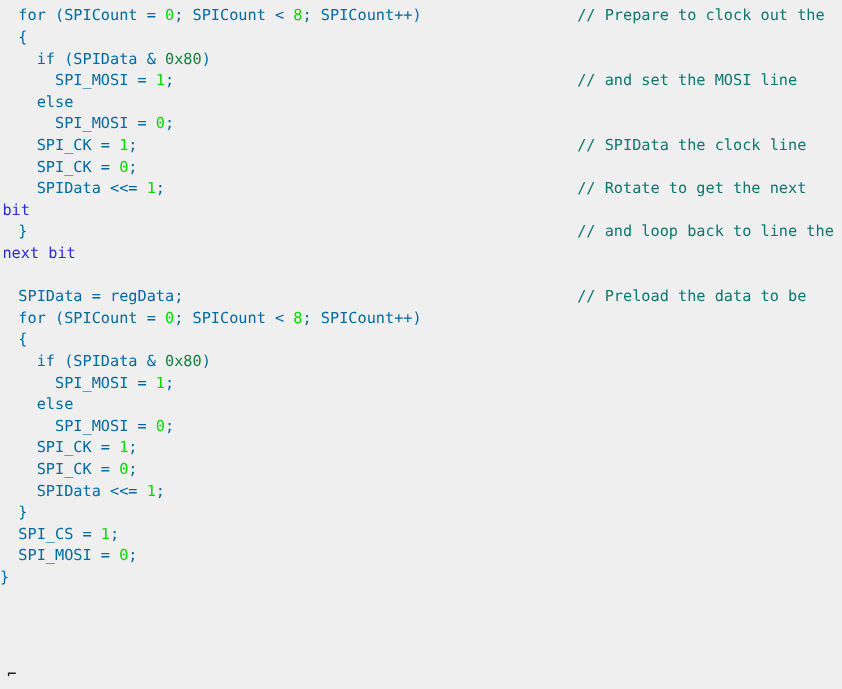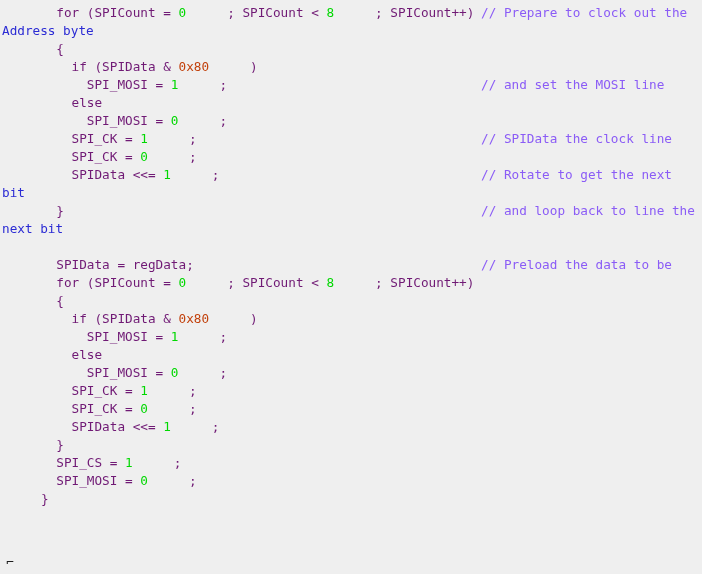--- a/index.html
+++ b/index.html
@@ -32,33 +32,33 @@
     position: absolute;
     left: 0px;
     top: 0px;
     white-space: pre;
   }
   .cmt-col {
     position: absolute;
     left: 481px;
     top: 0px;
     white-space: pre;
-    color: #8b5cf6;
+    color: #0f766e;
     text-align: right;
   }
   .wrap-col {
     position: absolute;
     left: 2px;
     top: 0px;
     white-space: pre;
     color: #2b2bd4;
   }
   .tok-num { color: #00d800; }
-  .tok-hex { color: #c2410c; }
-  .tok-plain { color: #701a75; padding-left: 41px; }
+  .tok-hex { color: #15803d; }
+  .tok-plain { color: #0369a1; }
   #listing-body {
     position: absolute;
     left: 0px;
     top: 4px;
     width: 702px;
   }
   #bottom-artifact {
     position: absolute;
     left: 6px;
     top: 556px;
@@ -69,21 +69,20 @@
     line-height: 11px;
     white-space: pre;
   }
 </style>
 </head>
 <body>
 
 <div id="code-listing">
   <div id="listing-body">
       <div class="code-line"><span class="code-col"><span class="tok-plain">  for (SPICount = </span><span class="tok-num">0</span><span class="tok-plain">; SPICount &lt; </span><span class="tok-num">8</span><span class="tok-plain">; SPICount++)</span></span><span class="cmt-col">// Prepare to clock out the</span></div>
-      <div class="code-line"><span class="wrap-col">Address byte</span></div>
       <div class="code-line"><span class="code-col"><span class="tok-plain">  {</span></span></div>
       <div class="code-line"><span class="code-col"><span class="tok-plain">    if (SPIData &amp; </span><span class="tok-hex">0x80</span><span class="tok-plain">)</span></span></div>
       <div class="code-line"><span class="code-col"><span class="tok-plain">      SPI_MOSI = </span><span class="tok-num">1</span><span class="tok-plain">;</span></span><span class="cmt-col">// and set the MOSI line</span></div>
       <div class="code-line"><span class="code-col"><span class="tok-plain">    else</span></span></div>
       <div class="code-line"><span class="code-col"><span class="tok-plain">      SPI_MOSI = </span><span class="tok-num">0</span><span class="tok-plain">;</span></span></div>
       <div class="code-line"><span class="code-col"><span class="tok-plain">    SPI_CK = </span><span class="tok-num">1</span><span class="tok-plain">;</span></span><span class="cmt-col">// SPIData the clock line</span></div>
       <div class="code-line"><span class="code-col"><span class="tok-plain">    SPI_CK = </span><span class="tok-num">0</span><span class="tok-plain">;</span></span></div>
       <div class="code-line"><span class="code-col"><span class="tok-plain">    SPIData &lt;&lt;= </span><span class="tok-num">1</span><span class="tok-plain">;</span></span><span class="cmt-col">// Rotate to get the next</span></div>
       <div class="code-line"><span class="wrap-col">bit</span></div>
       <div class="code-line"><span class="code-col"><span class="tok-plain">  }</span></span><span class="cmt-col">// and loop back to line the</span></div>

